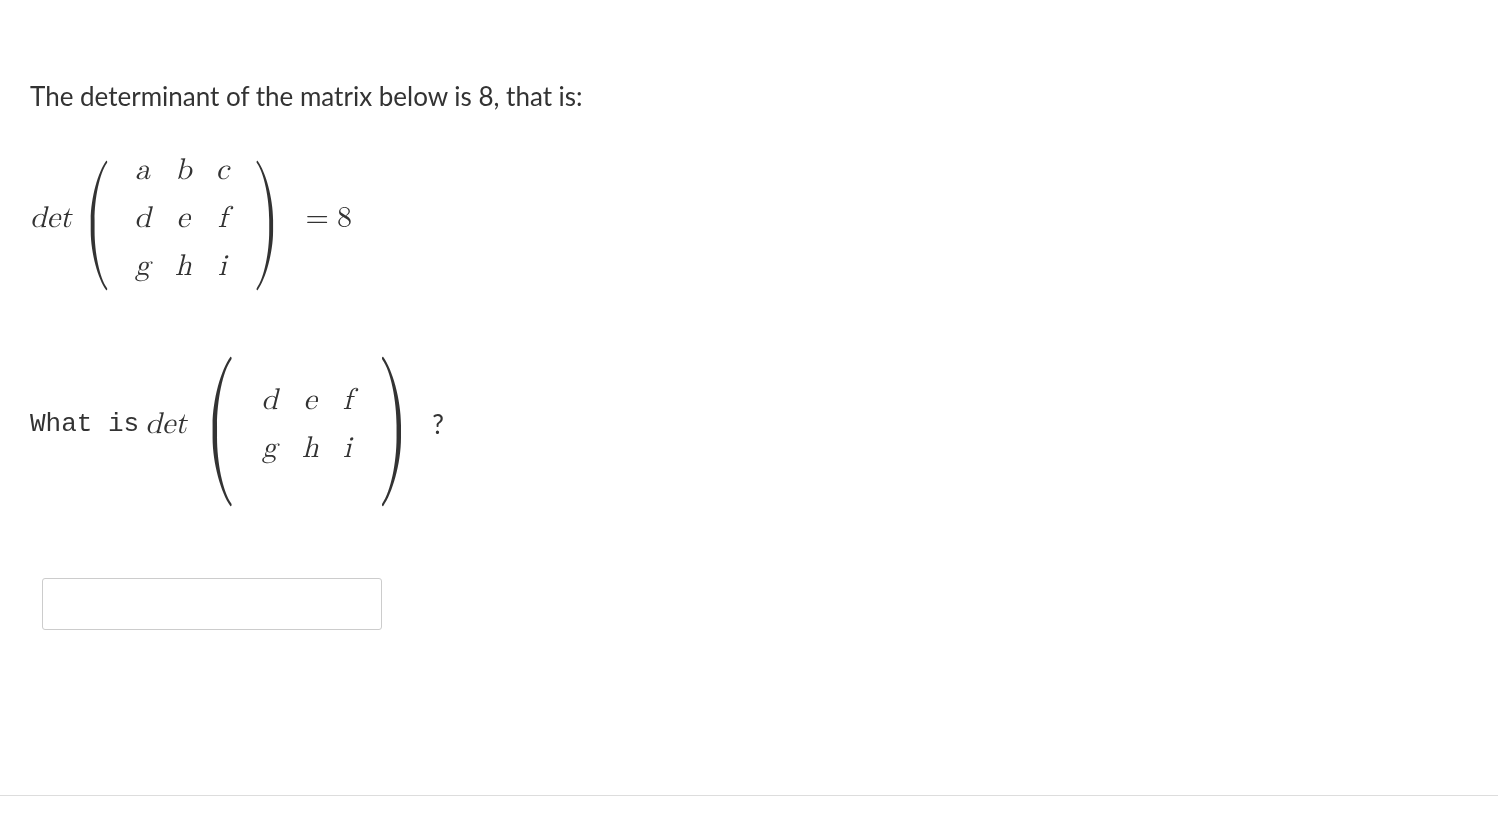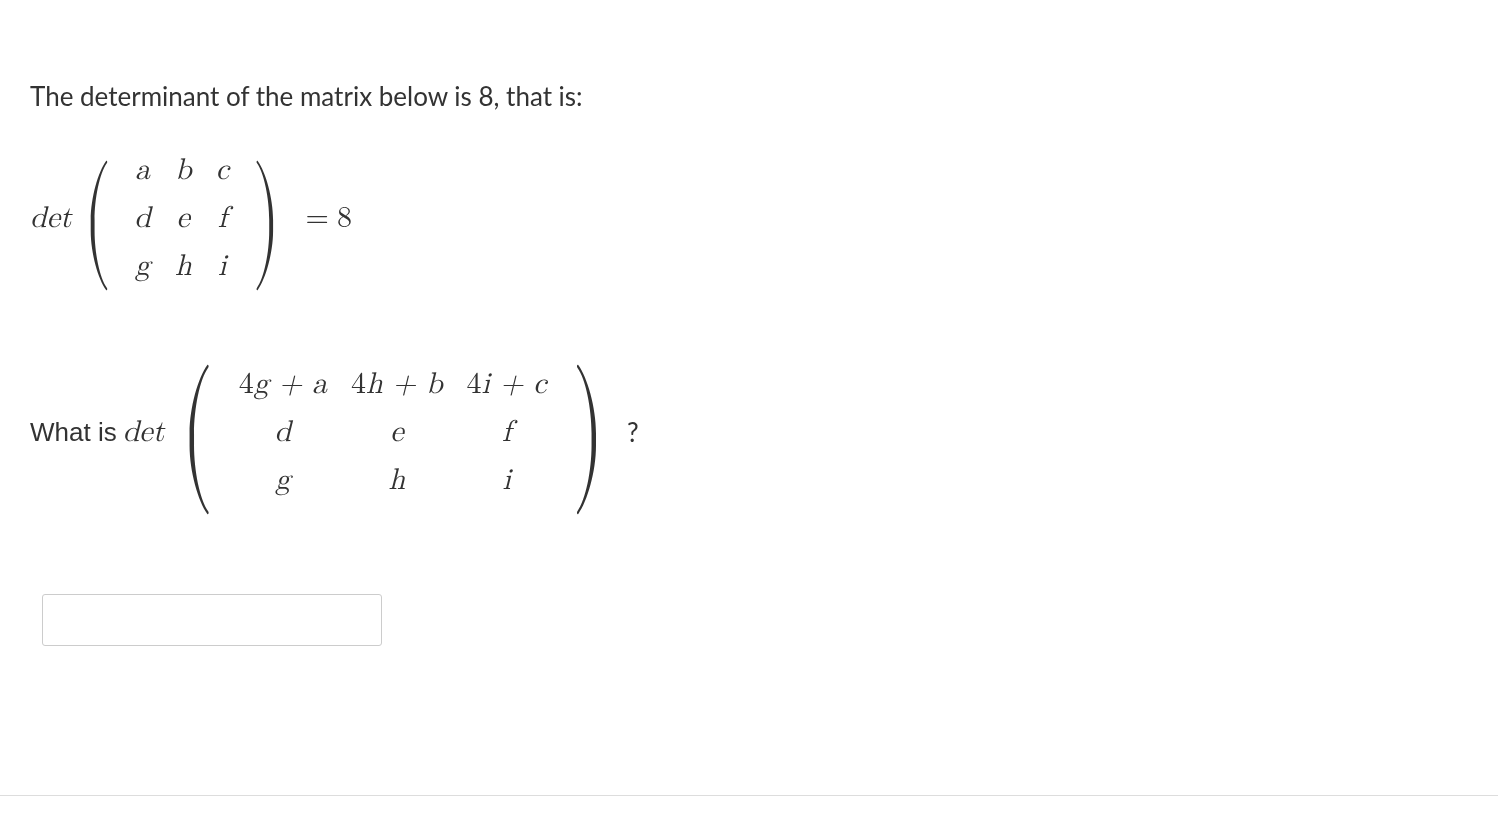--- a/index.html
+++ b/index.html
@@ -56,21 +56,21 @@
     font-family: "Latin Modern Math", Georgia, serif;
     font-size: 30px;
   }
   .second-block {
     display: flex;
     align-items: center;
     margin-bottom: 90px;
     font-size: 26px;
   }
   .whatis {
-    font-family: Liberation Sans, sans-serif;
+    font-family: Liberation Mono, monospace;
     font-size: 26px;
     color: #333;
     margin-right: 6px;
   }
   .det-word {
     font-style: italic;
     font-family: "Latin Modern Math", Georgia, serif;
     font-size: 30px;
     margin-right: 4px;
   }
@@ -147,25 +147,20 @@
     <span style="font-family:'Latin Modern Math',Georgia,serif;">8</span>
   </div>
 
   <div class="second-block">
     <span class="whatis">What is </span>
     <span class="det-word">det</span>
     <span class="paren" style="font-size:150px;">(</span>
     <span class="matrix">
       <table>
         <tbody>
-            <tr>
-          <td><span class="expr"><span class="num">4</span>g + a</span></td>
-          <td><span class="expr"><span class="num">4</span>h + b</span></td>
-          <td><span class="expr"><span class="num">4</span>i + c</span></td>
-        </tr>
         <tr>
           <td>d</td>
           <td>e</td>
           <td>f</td>
         </tr>
         <tr>
           <td>g</td>
           <td>h</td>
           <td>i</td>
         </tr>

